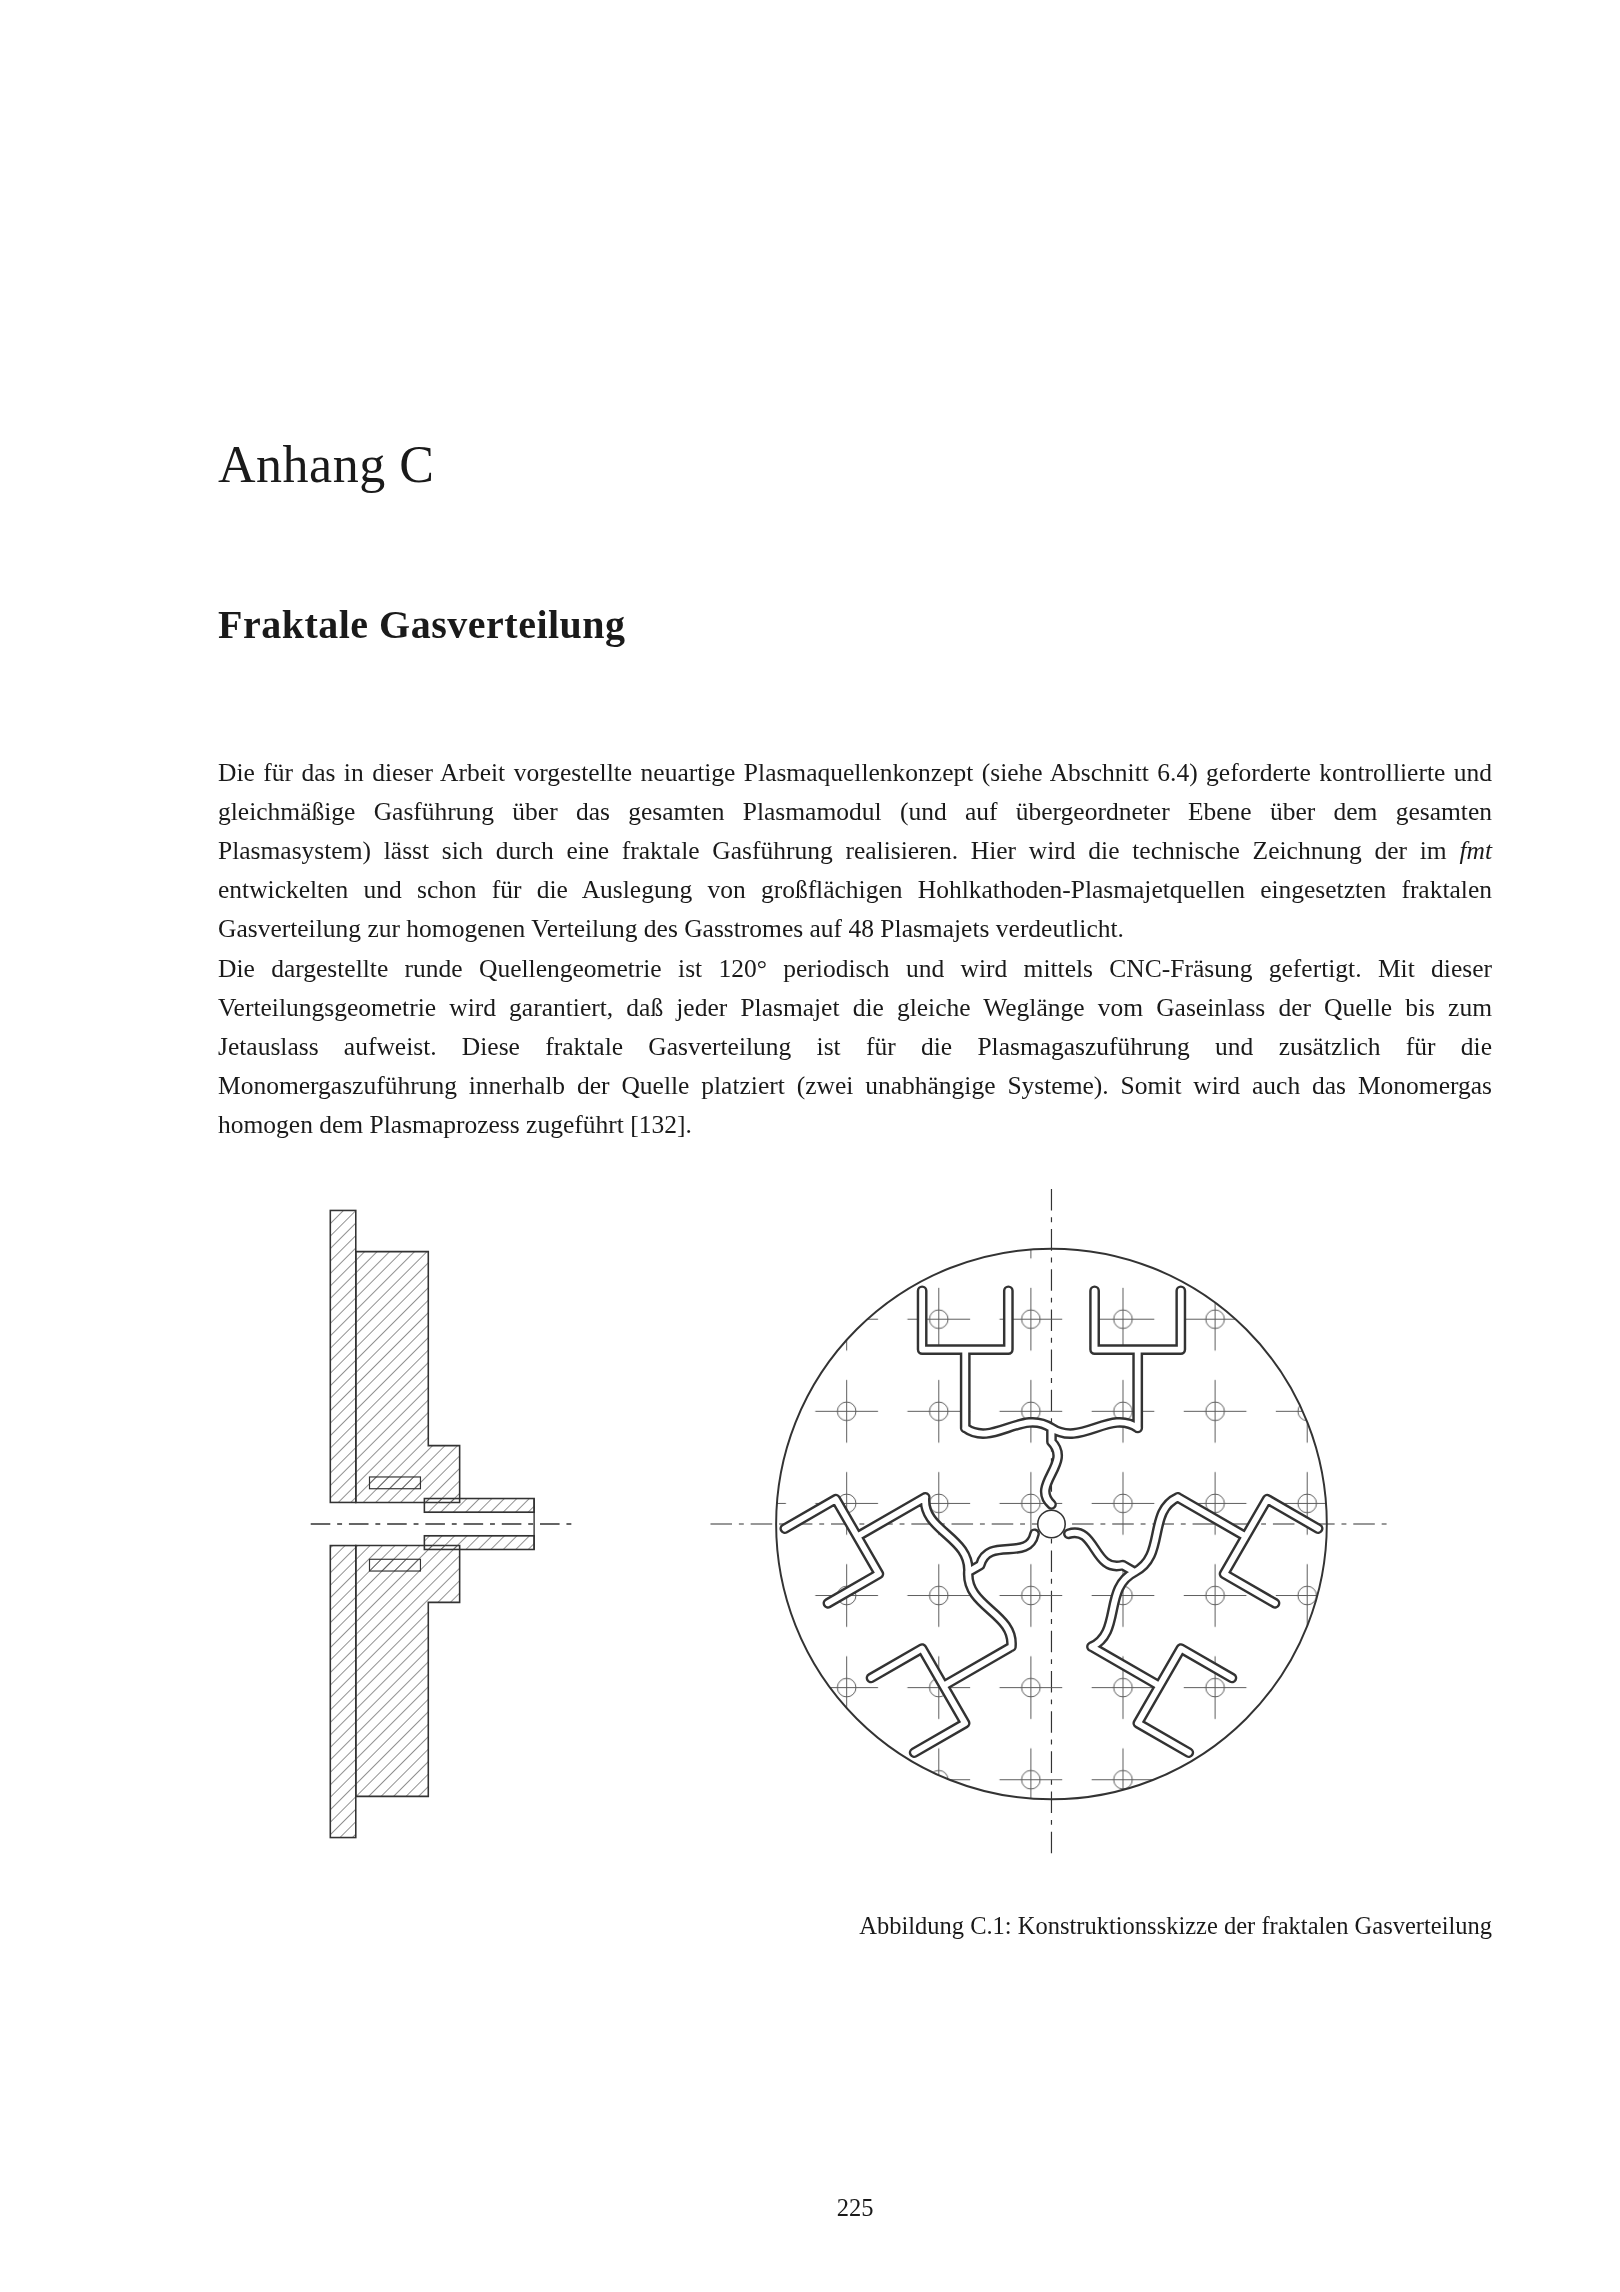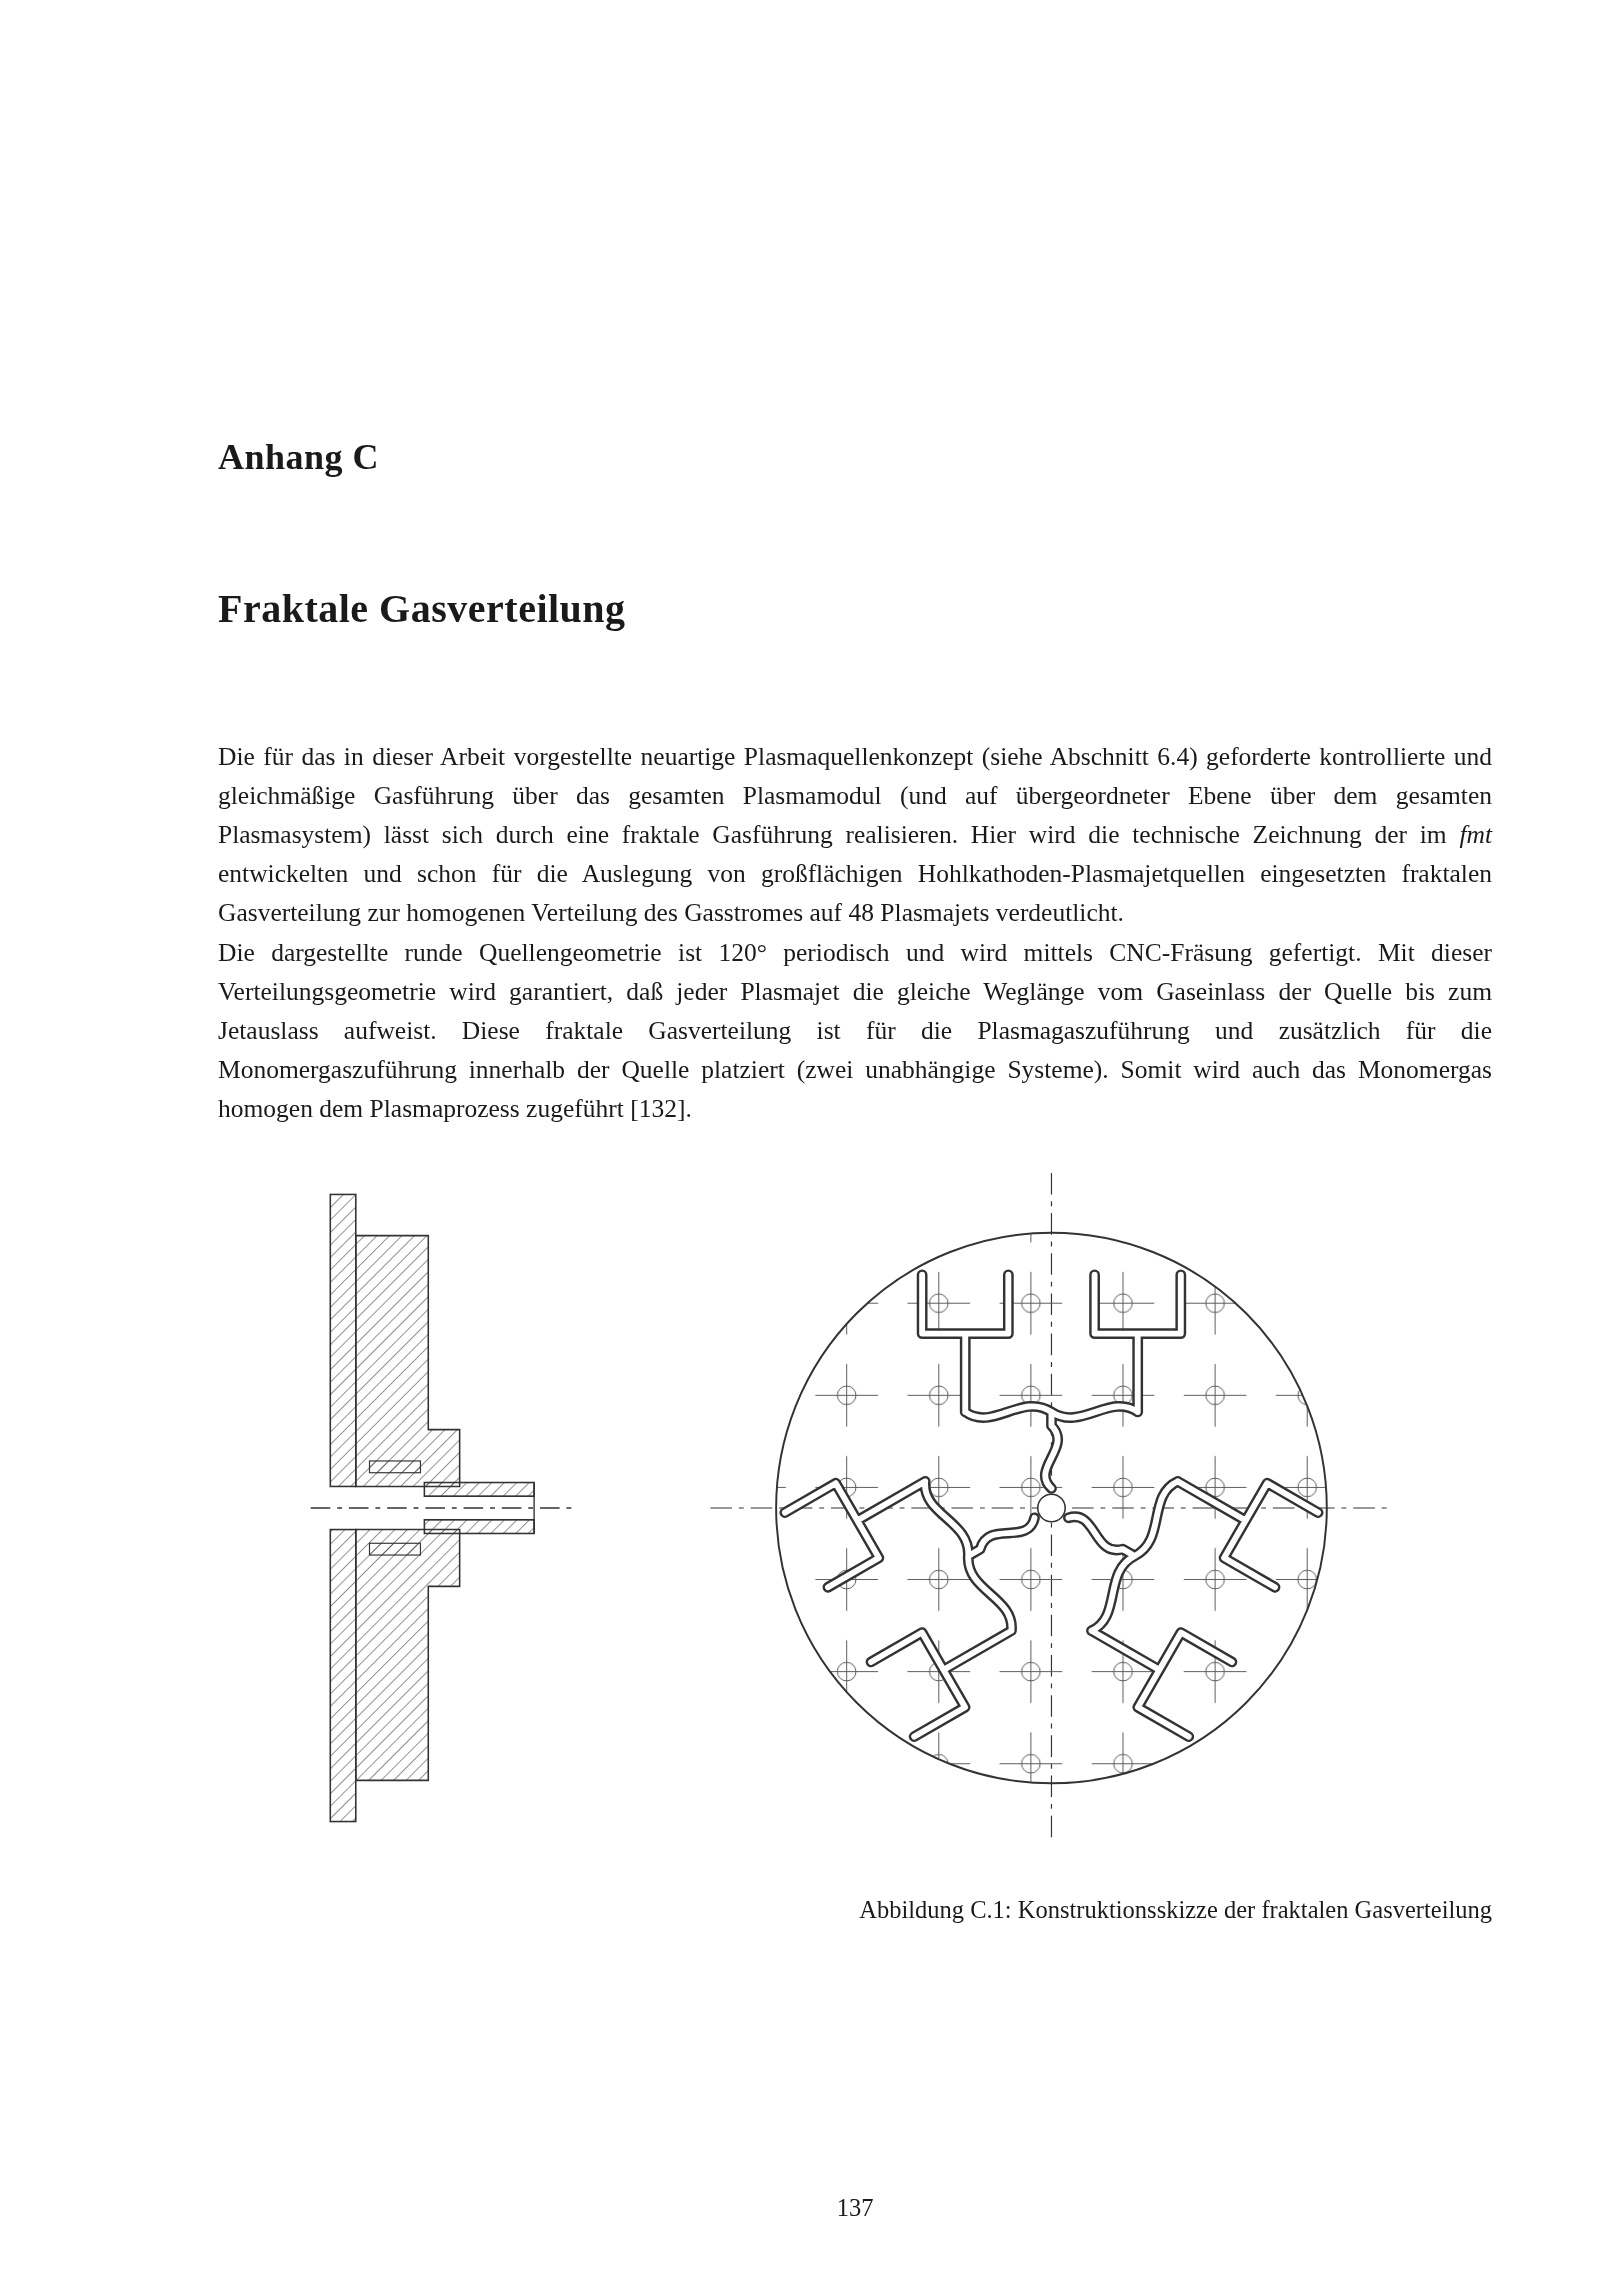--- a/index.html
+++ b/index.html
@@ -11,22 +11,22 @@
     color: #1a1a1a;
     font-family: "Liberation Serif", "DejaVu Serif", serif;
     overflow: hidden;
   }
   .content {
     width: 1274px;
     margin-left: 218px;
     padding-top: 439px;
   }
   .chapter-label {
-    font-size: 36px;
-    font-weight: bold;
+    font-size: 52px;
+    font-weight: normal;
     line-height: 1;
     margin: 0;
     letter-spacing: 0.5px;
   }
   .chapter-title {
     font-size: 40px;
     font-weight: bold;
     line-height: 1;
     margin: 114px 0 0 0;
     letter-spacing: 0.5px;
@@ -136,15 +136,15 @@
           </g>
 
           <circle cx="820" cy="350" r="14" fill="#fff" stroke="#333" stroke-width="1.6"></circle>
         </g>
       </svg>
     </figure>
 
     <div class="figure-caption">Abbildung C.1: Konstruktionsskizze der fraktalen Gasverteilung</div>
   </div>
 
-  <div class="page-number">137</div>
+  <div class="page-number">225</div>
 </div>
 
 
 </body></html>

